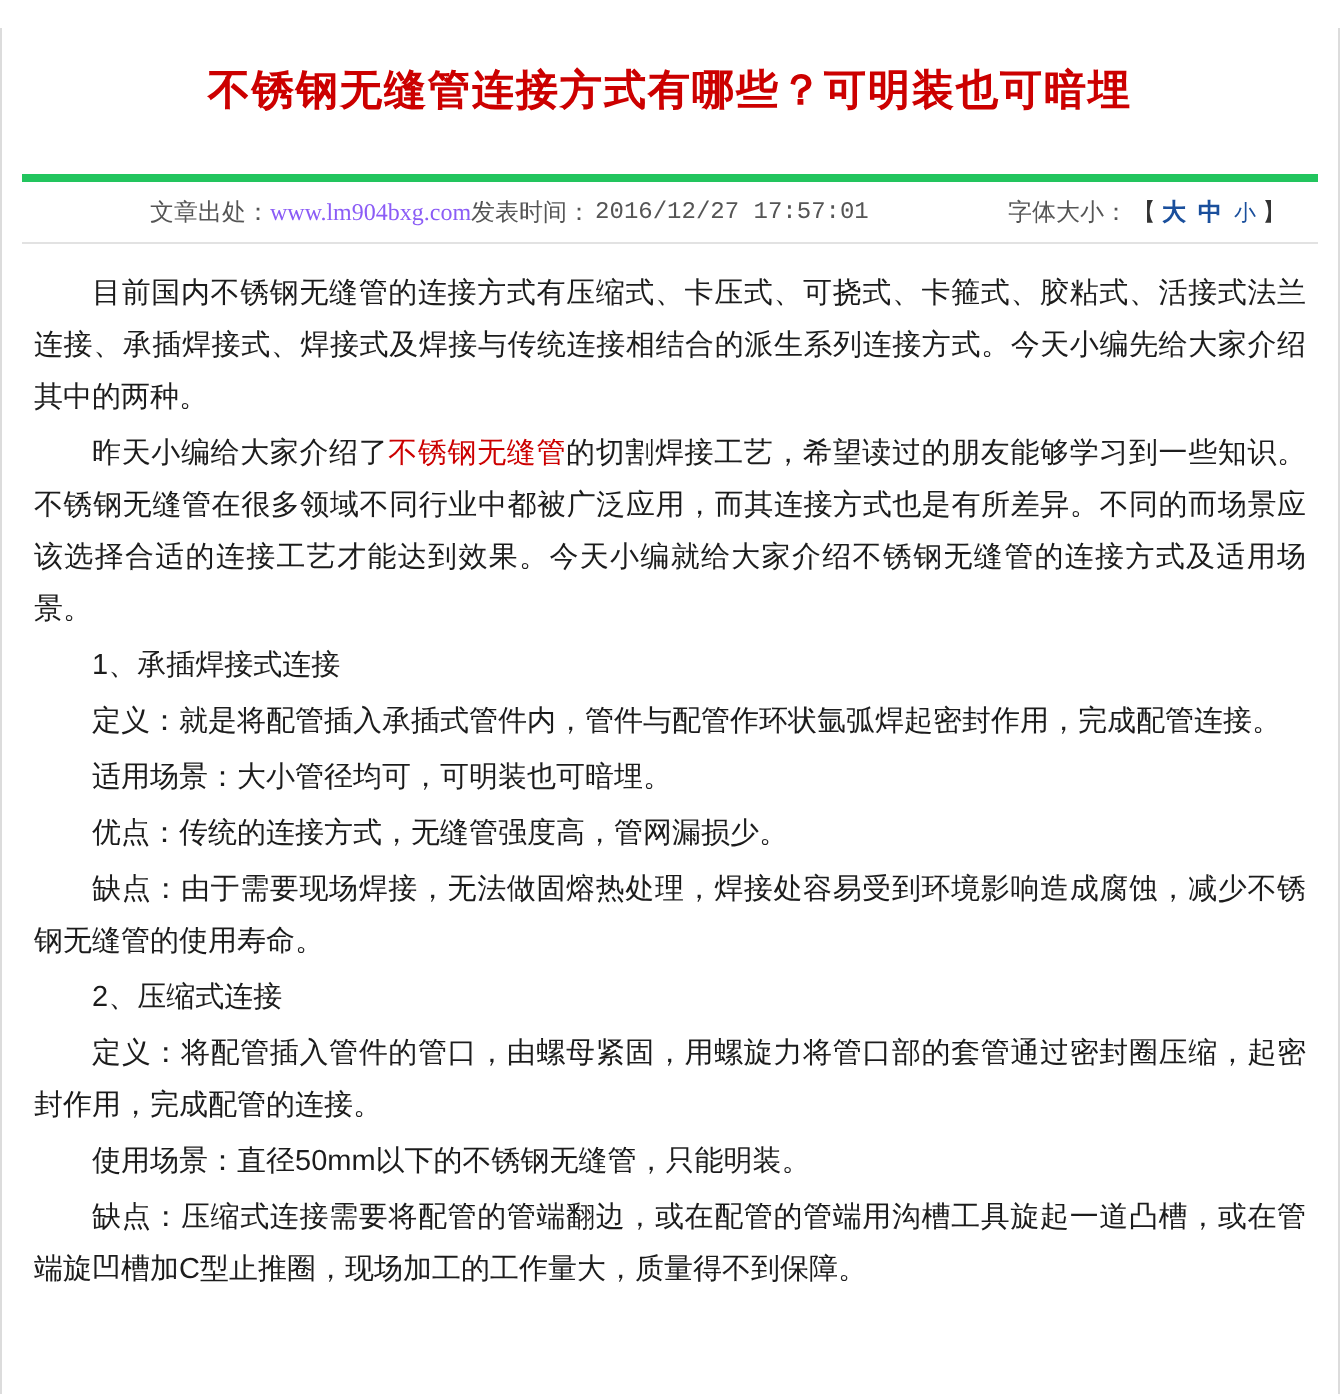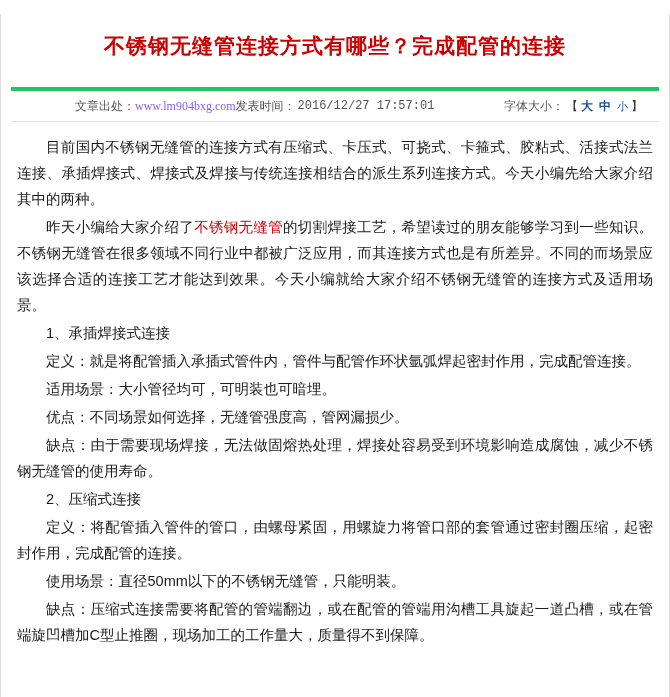--- a/index.html
+++ b/index.html
@@ -107,21 +107,21 @@
   }
   .hl {
     color: #cc0000;
   }
 </style>
 </head>
 <body>
 
 <div class="page">
 
-  <h1 class="title">不锈钢无缝管连接方式有哪些？完成配管的连接</h1>
+  <h1 class="title">不锈钢无缝管连接方式有哪些？可明装也可暗埋</h1>
 
   <div class="meta-bar">
     <div class="meta-left">
       <span>文章出处：</span>
       <span class="meta-source-val">www.lm904bxg.com</span>
     </div>
     <div class="meta-date">
       <span>发表时间：</span>
       <span class="meta-date-val">2016/12/27 17:57:01</span>
     </div>
@@ -132,21 +132,21 @@
       </span>
     </div>
   </div>
 
   <div class="content" id="article-body">
       <p><span>目前国内不锈钢无缝管的连接方式有压缩式、卡压式、可挠式、卡箍式、胶粘式、活接式法兰连接、承插焊接式、焊接式及焊接与传统连接相结合的派生系列连接方式。今天小编先给大家介绍其中的两种。</span></p>
       <p><span>昨天小编给大家介绍了</span><span class="hl">不锈钢无缝管</span><span>的切割焊接工艺，希望读过的朋友能够学习到一些知识。不锈钢无缝管在很多领域不同行业中都被广泛应用，而其连接方式也是有所差异。不同的而场景应该选择合适的连接工艺才能达到效果。今天小编就给大家介绍不锈钢无缝管的连接方式及适用场景。</span></p>
       <p><span>1、承插焊接式连接</span></p>
       <p><span>定义：就是将配管插入承插式管件内，管件与配管作环状氩弧焊起密封作用，完成配管连接。</span></p>
       <p><span>适用场景：大小管径均可，可明装也可暗埋。</span></p>
-      <p><span>优点：不同场景如何选择，无缝管强度高，管网漏损少。</span></p>
+      <p><span>优点：传统的连接方式，无缝管强度高，管网漏损少。</span></p>
       <p><span>缺点：由于需要现场焊接，无法做固熔热处理，焊接处容易受到环境影响造成腐蚀，减少不锈钢无缝管的使用寿命。</span></p>
       <p><span>2、压缩式连接</span></p>
       <p><span>定义：将配管插入管件的管口，由螺母紧固，用螺旋力将管口部的套管通过密封圈压缩，起密封作用，完成配管的连接。</span></p>
       <p><span>使用场景：直径50mm以下的不锈钢无缝管，只能明装。</span></p>
       <p><span>缺点：压缩式连接需要将配管的管端翻边，或在配管的管端用沟槽工具旋起一道凸槽，或在管端旋凹槽加C型止推圈，现场加工的工作量大，质量得不到保障。</span></p>
     </div>
 
 </div>
 
 </body></html>

